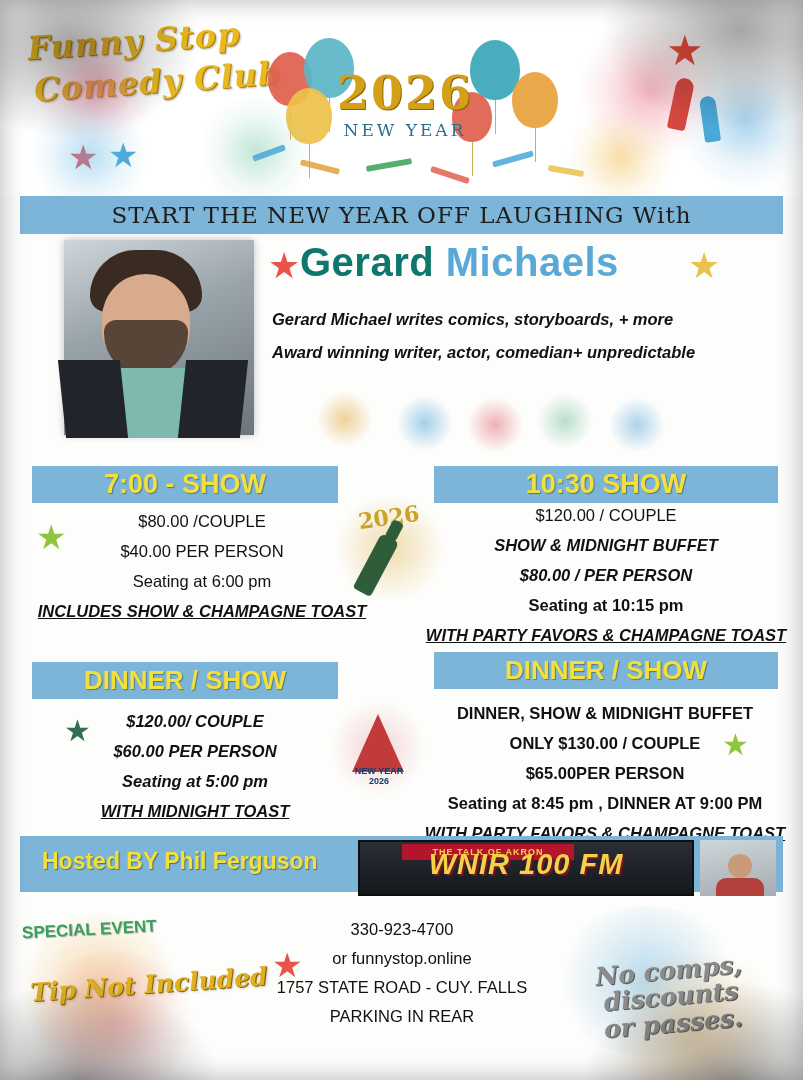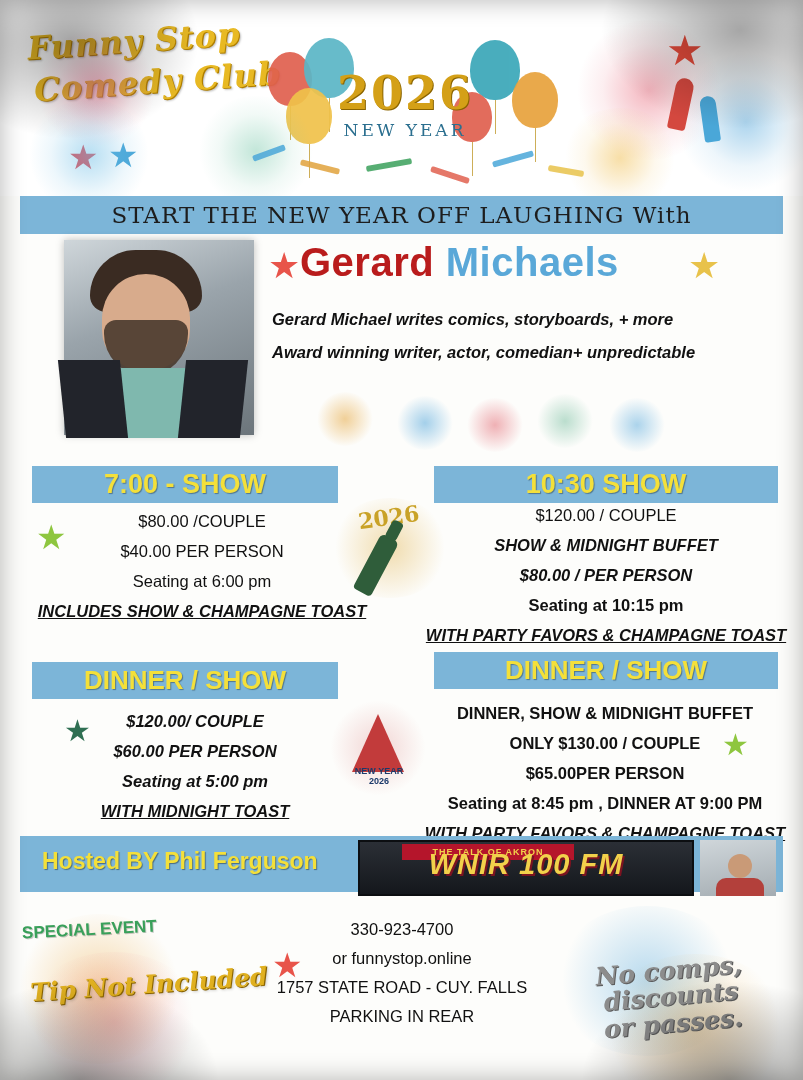--- a/index.html
+++ b/index.html
@@ -111,21 +111,21 @@
 
   
   .headliner-name {
     position: absolute;
     left: 300px; top: 240px;
     font-family: "Liberation Sans", sans-serif;
     font-size: 40px;
     font-weight: bold;
     letter-spacing: .5px;
   }
-  .hn1 { color: #b91c1c; }
+  .hn1 { color: #0f766e; }
   .hn2 { color: #5aa8d8; }
   .star-glyph {
     position: absolute;
     line-height: 1;
     font-size: 34px;
   }
 
   .photo {
     position: absolute;
     left: 64px; top: 240px;

